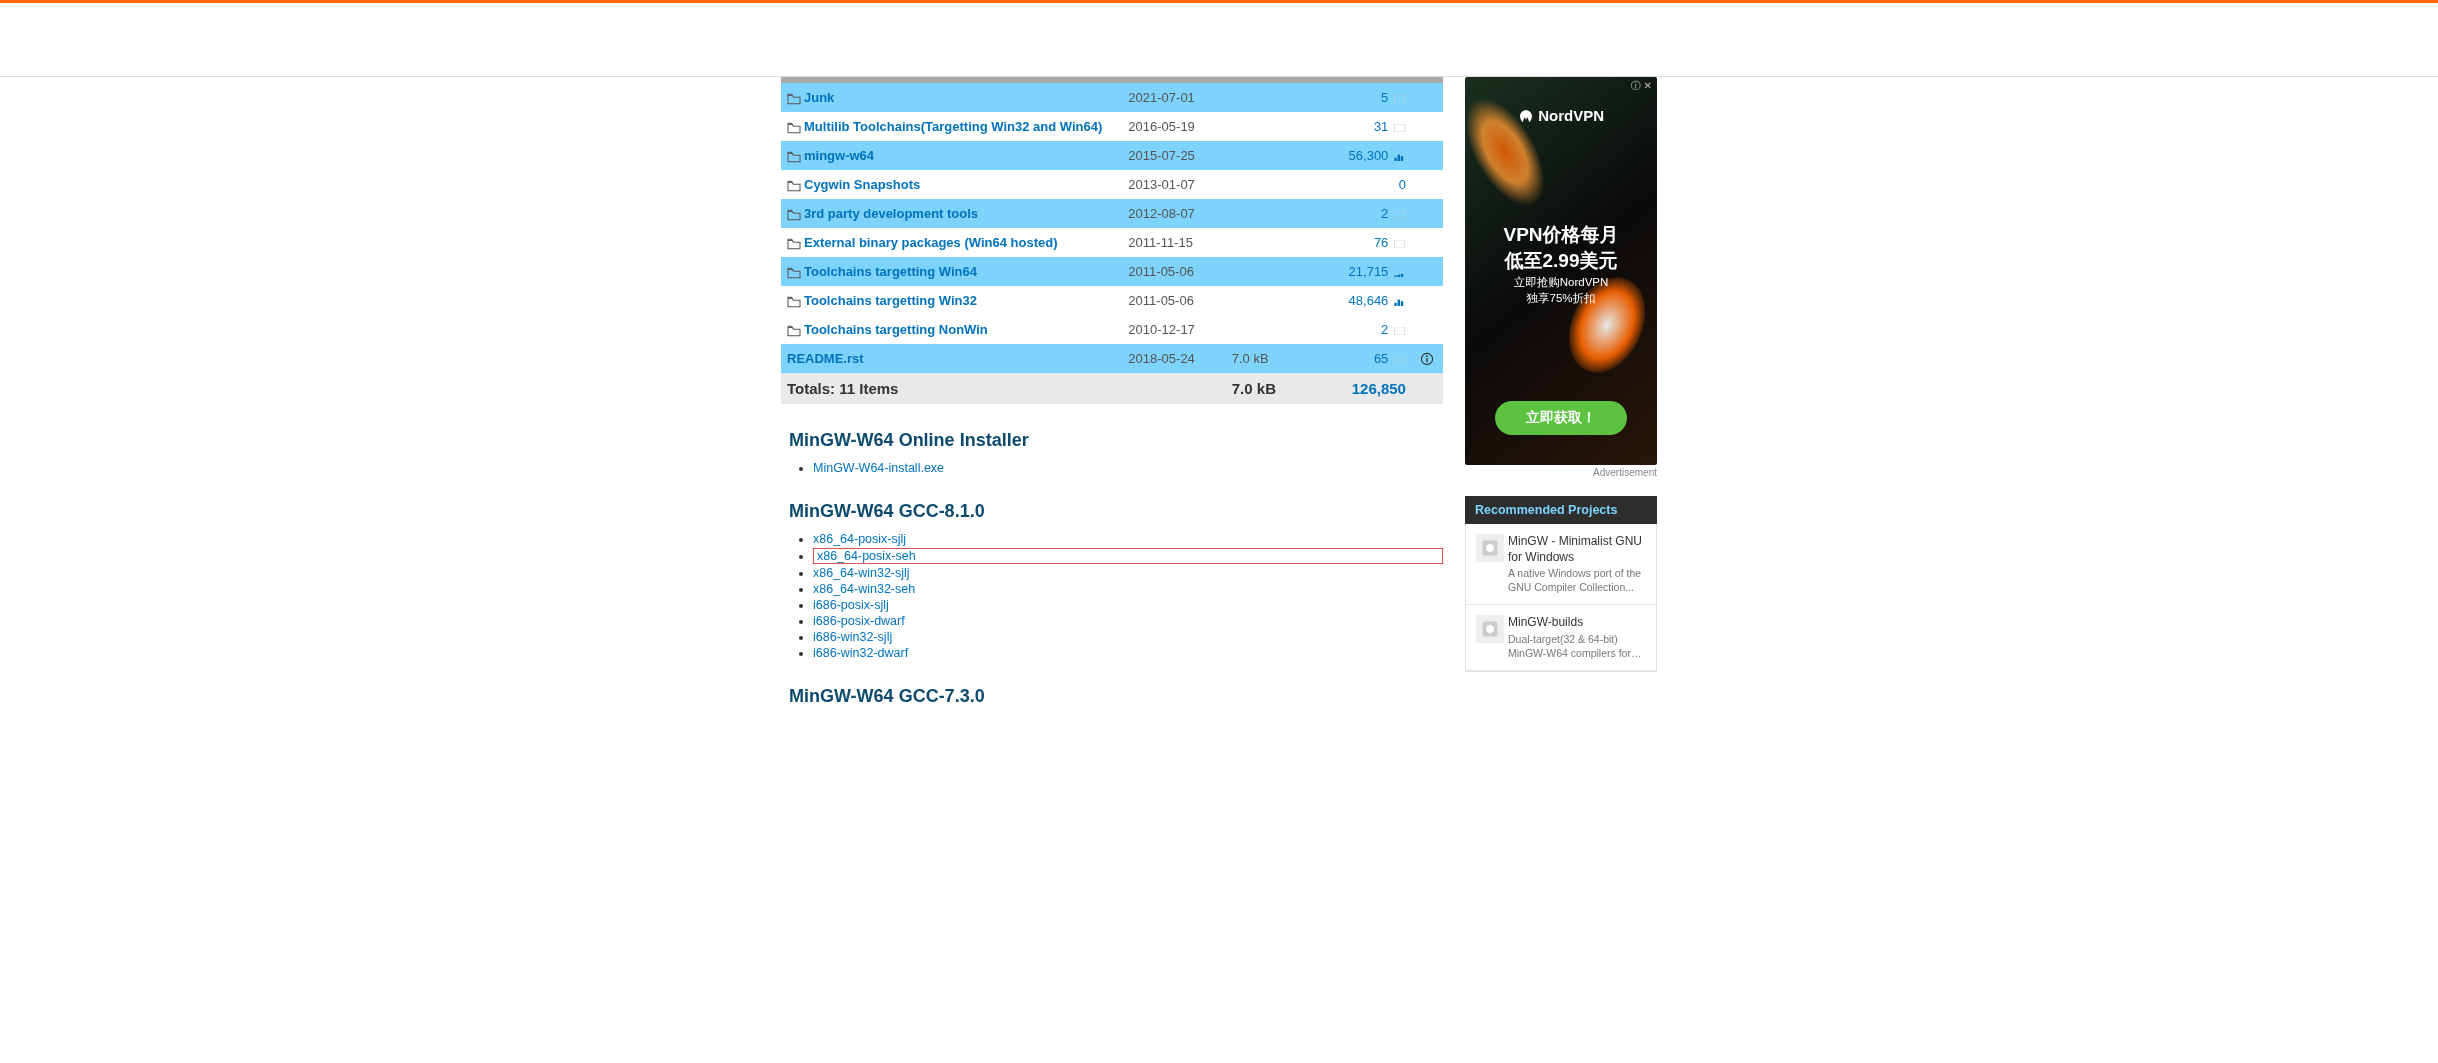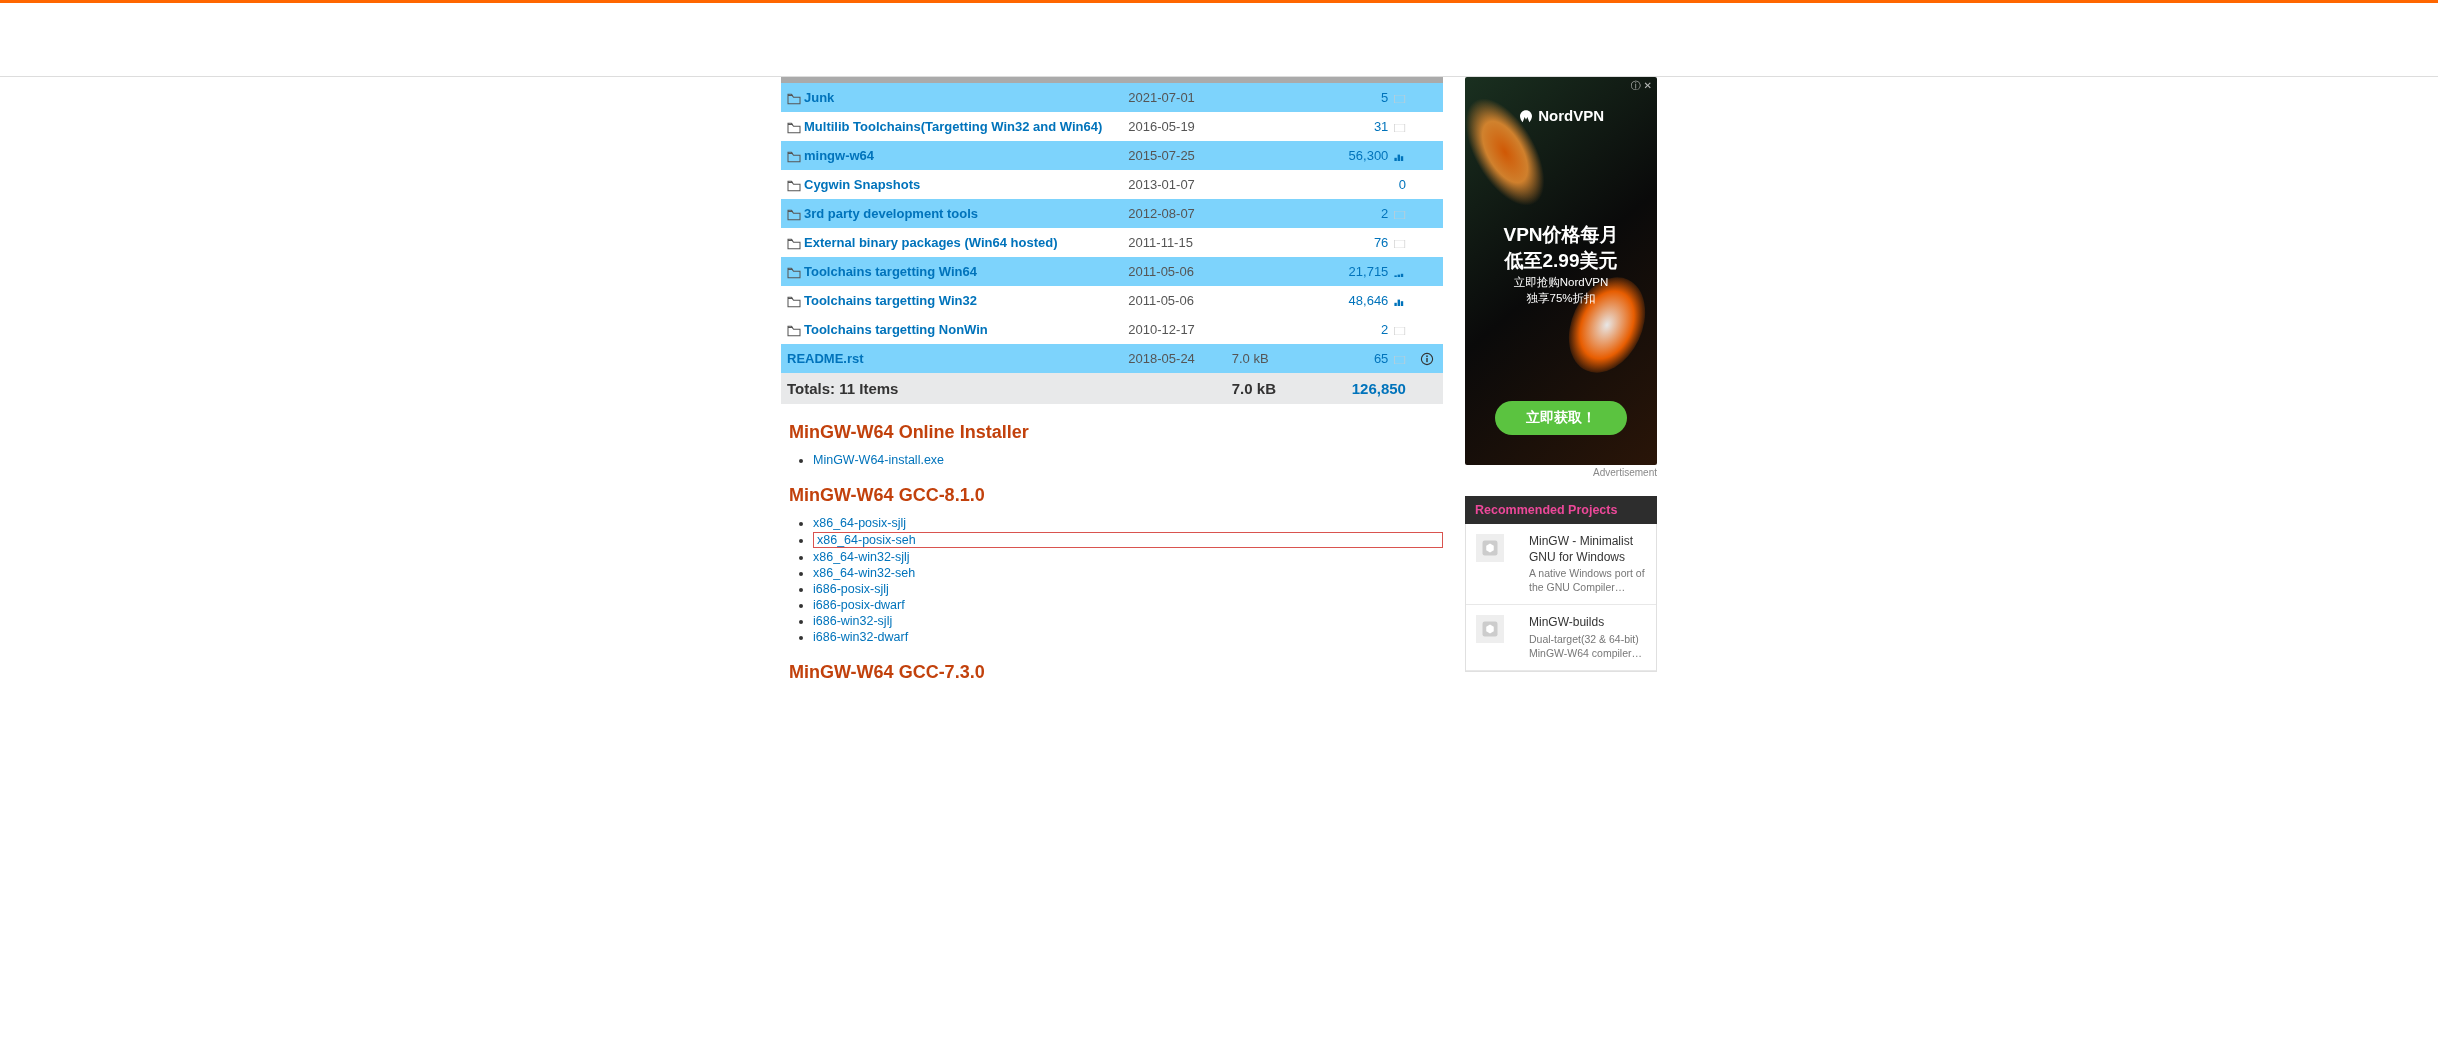--- a/index.html
+++ b/index.html
@@ -23,39 +23,39 @@
 .icon-cell { width: 30px; text-align: center; }
 .file-link { color: #0073bb; text-decoration: none; font-weight: 600; }
 .folder-icon { display: inline-block; width: 14px; height: 12px; margin-right: 3px; vertical-align: middle; }
 .dl-count { color: #0073bb; }
 .dl-badge { display: inline-block; width: 12px; height: 8px; margin-left: 2px; vertical-align: middle; }
 .info-icon-svg { width: 14px; height: 14px; vertical-align: middle; }
 .totals-row { background: #e8e9ea; font-weight: 600; }
 .totals-row td { padding: 7px 6px; font-size: 15px; }
 .table-top-bar { background: #aaa; height: 6px; }
 
-.section-head { font-size: 18px; font-weight: 700; margin: 18px 0 10px 8px; color: #c2410c; }
+.section-head { font-size: 18px; font-weight: 700; margin: 26px 0 10px 8px; color: #0c4a6e; }
 .download-list { list-style: disc; margin-left: 32px; }
 .download-list li { margin: 2px 0; font-size: 12.5px; }
 .download-list a { color: #0073bb; text-decoration: none; }
 .highlighted-red { border: 1.5px solid #d9534f; padding: 0 3px; margin-left: -4px; }
 
 .ad-box { width: 192px; height: 388px; background: linear-gradient(140deg, #1a3020 0%, #0a0a0a 50%, #2a1508 100%); position: relative; color: #fff; border-radius: 2px; overflow: hidden; }
 .ad-koi { position: absolute; top: 15px; left: 10px; width: 60px; height: 120px; background: radial-gradient(ellipse at center, #ff6600 0%, #ff9933 40%, transparent 70%); border-radius: 50%; transform: rotate(-30deg); opacity: 0.8; }
 .ad-koi2 { position: absolute; bottom: 90px; right: 15px; width: 70px; height: 100px; background: radial-gradient(ellipse at center, #fff 0%, #ff6600 50%, transparent 75%); border-radius: 50%; transform: rotate(25deg); opacity: 0.9; }
 .ad-logo { position: absolute; top: 30px; left: 0; right: 0; text-align: center; font-weight: 700; font-size: 15px; }
 .ad-text-main { position: absolute; top: 145px; left: 0; right: 0; text-align: center; font-size: 19px; font-weight: 700; line-height: 1.35; }
 .ad-text-sub { position: absolute; top: 197px; left: 0; right: 0; text-align: center; font-size: 11.5px; line-height: 1.4; }
 .ad-btn { position: absolute; bottom: 30px; left: 30px; right: 30px; background: #5bc340; color: #fff; border-radius: 20px; text-align: center; padding: 8px 0; font-weight: 700; font-size: 14px; }
 .ad-corner { position: absolute; top: 2px; right: 5px; font-size: 10px; opacity: 0.7; }
 .ad-label { text-align: right; font-size: 10px; color: #888; margin-top: 2px; }
 
-.rec-header { background: #2d2d2d; color: #ec4899; padding: 7px 10px; font-size: 12.5px; font-weight: 600; margin-top: 18px; }
+.rec-header { background: #2d2d2d; color: #7dd3fc; padding: 7px 10px; font-size: 12.5px; font-weight: 600; margin-top: 18px; }
 .rec-box { border: 1px solid #e0e0e0; border-top: none; }
-.rec-item { padding: 10px; border-bottom: 1px solid #e8e8e8; display: flex; gap: 25px; }
+.rec-item { padding: 10px; border-bottom: 1px solid #e8e8e8; display: flex; gap: 4px; }
 .rec-icon { width: 28px; height: 28px; background: #eee; display: flex; align-items: center; justify-content: center; flex-shrink: 0; }
 .rec-content { flex: 1; min-width: 0; }
 .rec-title { font-size: 12px; color: #333; margin-bottom: 2px; line-height: 1.3; }
 .rec-desc { font-size: 10.5px; color: #777; line-height: 1.3; overflow: hidden; text-overflow: ellipsis; display: -webkit-box; -webkit-line-clamp: 2; -webkit-box-orient: vertical; }
 </style>
 </head>
 <body>
 
 <div class="top-orange-bar"></div>
 <div class="top-white-space"></div>

